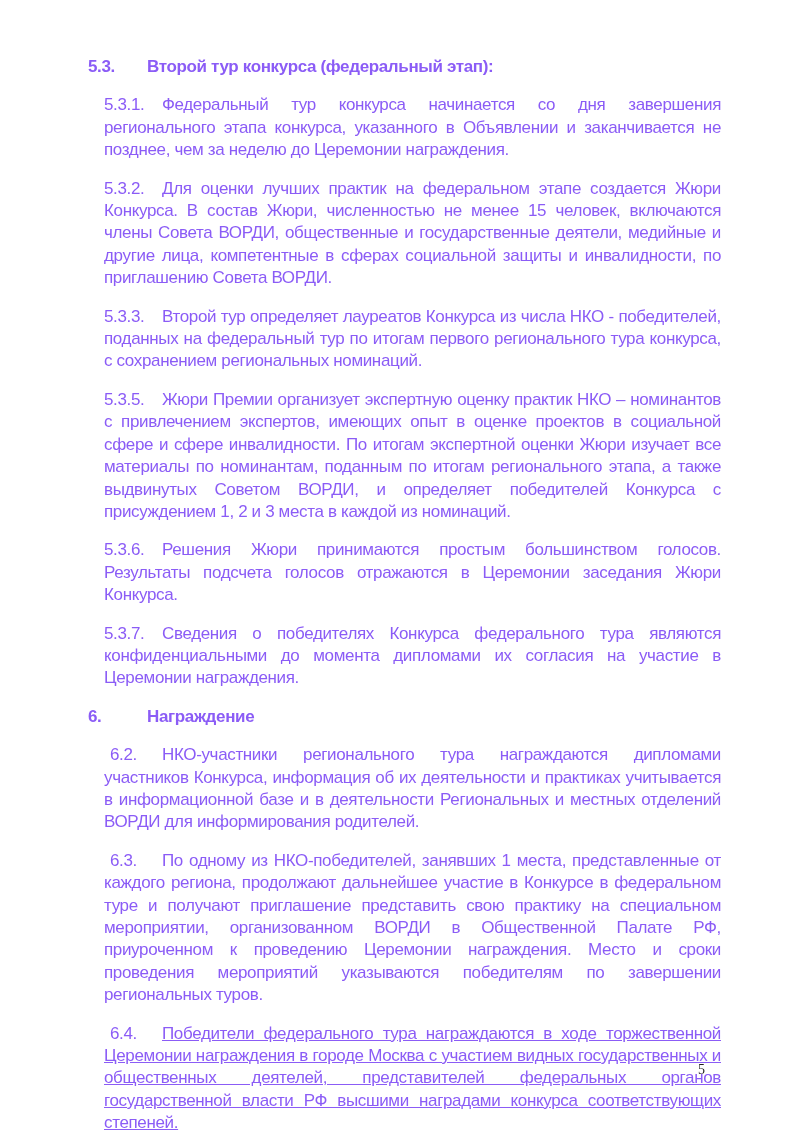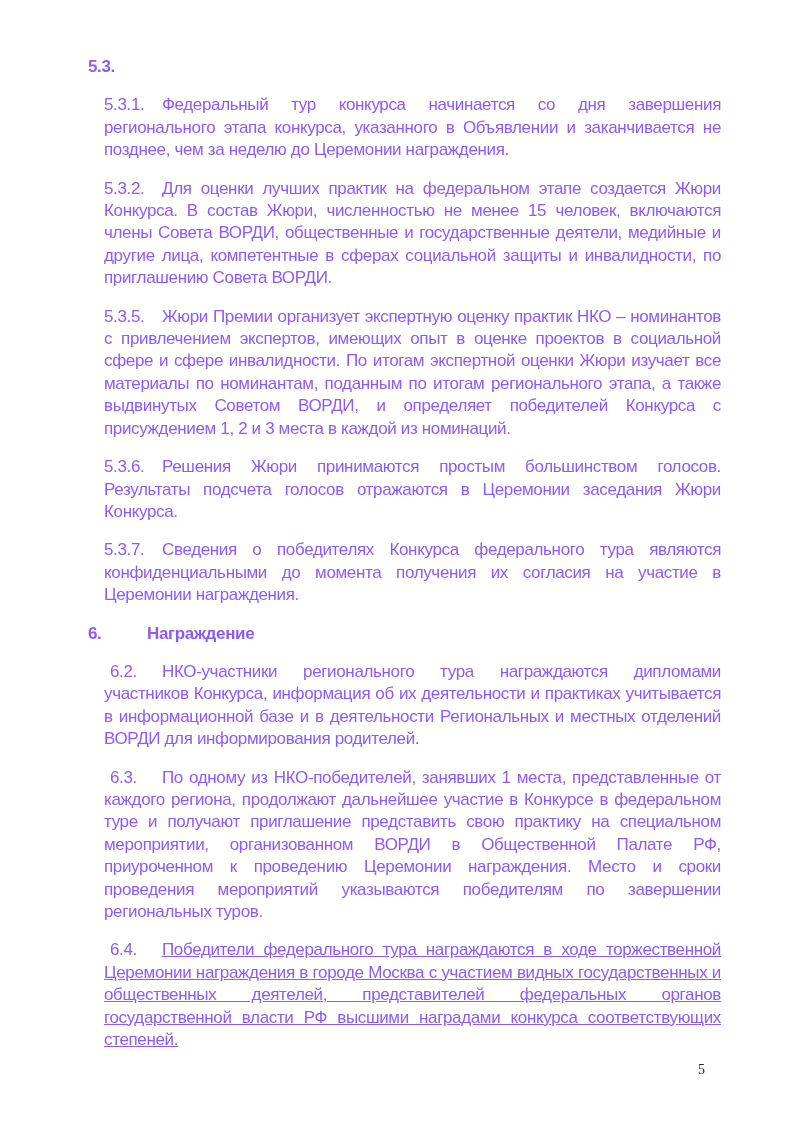--- a/index.html
+++ b/index.html
@@ -23,27 +23,29 @@
     font-family: "Liberation Serif", serif; font-size: 14px; color: #1e1e1e;
   }
 </style>
 </head>
 <body>
 
 <div class="page">
 
   <div class="heading">
     <span class="num">5.3.</span>
+    <span>Второй тур конкурса (федеральный этап):</span>
   </div>
 
   <p class="para"><span class="num">5.3.1.</span><span>Федеральный тур конкурса начинается со дня завершения регионального этапа конкурса, указанного в Объявлении и заканчивается не позднее, чем за неделю до Церемонии награждения.</span></p>
   <p class="para"><span class="num">5.3.2.</span><span>Для оценки лучших практик на федеральном этапе создается Жюри Конкурса. В состав Жюри, численностью не менее 15 человек, включаются члены Совета ВОРДИ, общественные и государственные деятели, медийные и другие лица, компетентные в сферах социальной защиты и инвалидности, по приглашению Совета ВОРДИ.</span></p>
+  <p class="para"><span class="num">5.3.3.</span><span>Второй тур определяет лауреатов Конкурса из числа НКО - победителей, поданных на федеральный тур по итогам первого регионального тура конкурса, с сохранением региональных номинаций.</span></p>
   <p class="para"><span class="num">5.3.5.</span><span>Жюри Премии организует экспертную оценку практик НКО – номинантов с привлечением экспертов, имеющих опыт в оценке проектов в социальной сфере и сфере инвалидности. По итогам экспертной оценки Жюри изучает все материалы по номинантам, поданным по итогам регионального этапа, а также выдвинутых Советом ВОРДИ, и определяет победителей Конкурса с присуждением 1, 2 и 3 места в каждой из номинаций.</span></p>
   <p class="para"><span class="num">5.3.6.</span><span>Решения Жюри принимаются простым большинством голосов. Результаты подсчета голосов отражаются в Церемонии заседания Жюри Конкурса.</span></p>
-  <p class="para"><span class="num">5.3.7.</span><span>Сведения о победителях Конкурса федерального тура являются конфиденциальными до момента получения их согласия на участие в Церемонии награждения.</span></p>
+  <p class="para"><span class="num">5.3.7.</span><span>Сведения о победителях Конкурса федерального тура являются конфиденциальными до момента дипломами их согласия на участие в Церемонии награждения.</span></p>
 
   <div class="sec6">
     <div class="heading">
       <span class="num">6.</span>
       <span>Награждение</span>
     </div>
 
     <p class="para"><span class="num">6.2.</span><span>НКО-участники регионального тура награждаются дипломами участников Конкурса, информация об их деятельности и практиках учитывается в информационной базе и в деятельности Региональных и местных отделений ВОРДИ для информирования родителей.</span></p>
     <p class="para"><span class="num">6.3.</span><span>По одному из НКО-победителей, занявших 1 места, представленные от каждого региона, продолжают дальнейшее участие в Конкурсе в федеральном туре и получают приглашение представить свою практику на специальном мероприятии, организованном ВОРДИ в Общественной Палате РФ, приуроченном к проведению Церемонии награждения. Место и сроки проведения мероприятий указываются победителям по завершении региональных туров.</span></p>
     <p class="para gap"><span class="num">6.4.</span><span>Победители федерального тура  награждаются в ходе торжественной Церемонии награждения в городе Москва с участием видных государственных и общественных деятелей, представителей федеральных органов государственной власти РФ высшими наградами конкурса соответствующих степеней.</span></p>

